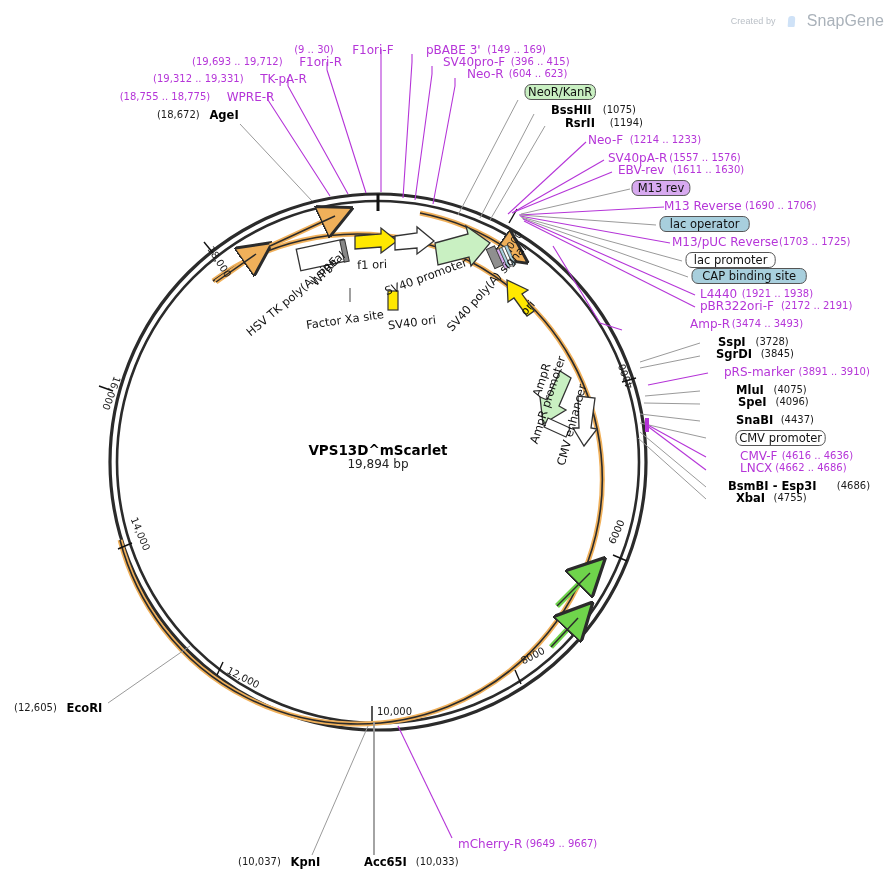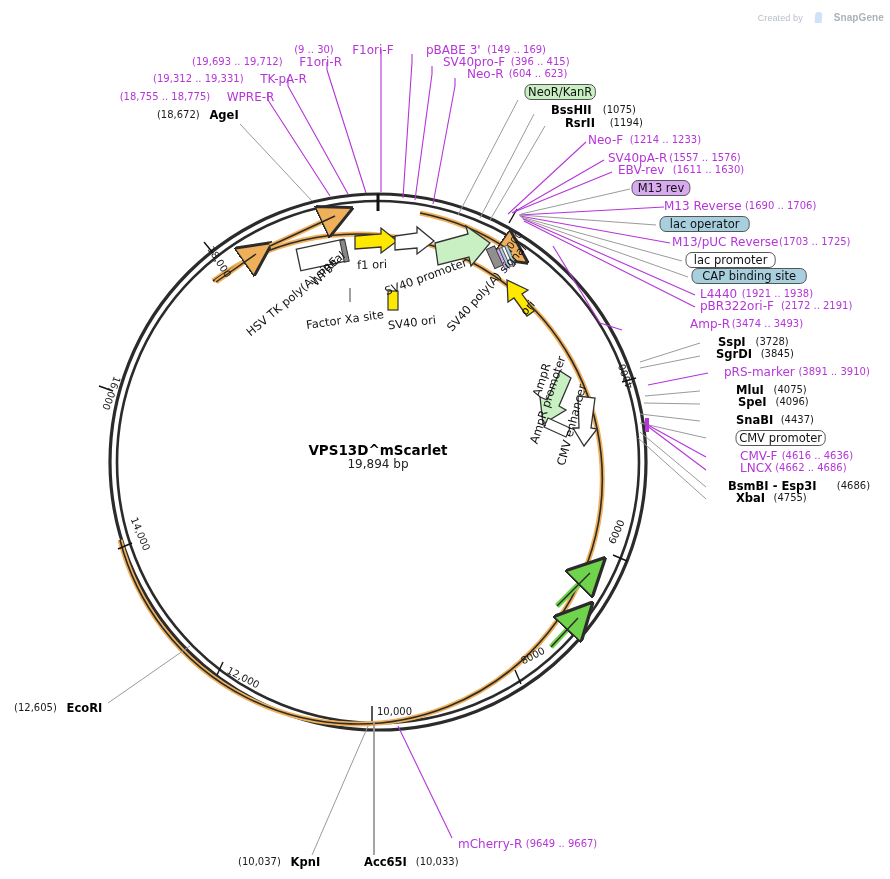--- a/index.html
+++ b/index.html
@@ -12,21 +12,21 @@
     position:relative;
   }
   #map{position:absolute;left:0;top:0;width:890px;height:879px;}
   .wm{
     position:absolute;right:6px;top:12px;
     font-size:9px;color:#b9bfc6;
     font-family:"Liberation Sans",sans-serif;
     letter-spacing:.1px;display:flex;align-items:center;gap:12px;
     user-select:none;
   }
-  .wm .brand{color:#aab2ba;font-weight:700;font-size:10px;}
+  .wm .brand{color:#aab2ba;font-weight:400;font-size:16px;}
   .wm .logo{display:inline-block;width:7px;height:11px;
     background:#cfe2f7;border-radius:3px 3px 1px 1px;transform:skewX(-4deg);}
   text{dominant-baseline:middle;}
 </style>
 </head>
 <body>
 
 <div class="wm">
   <span>Created by</span>
   <span class="logo"></span>

